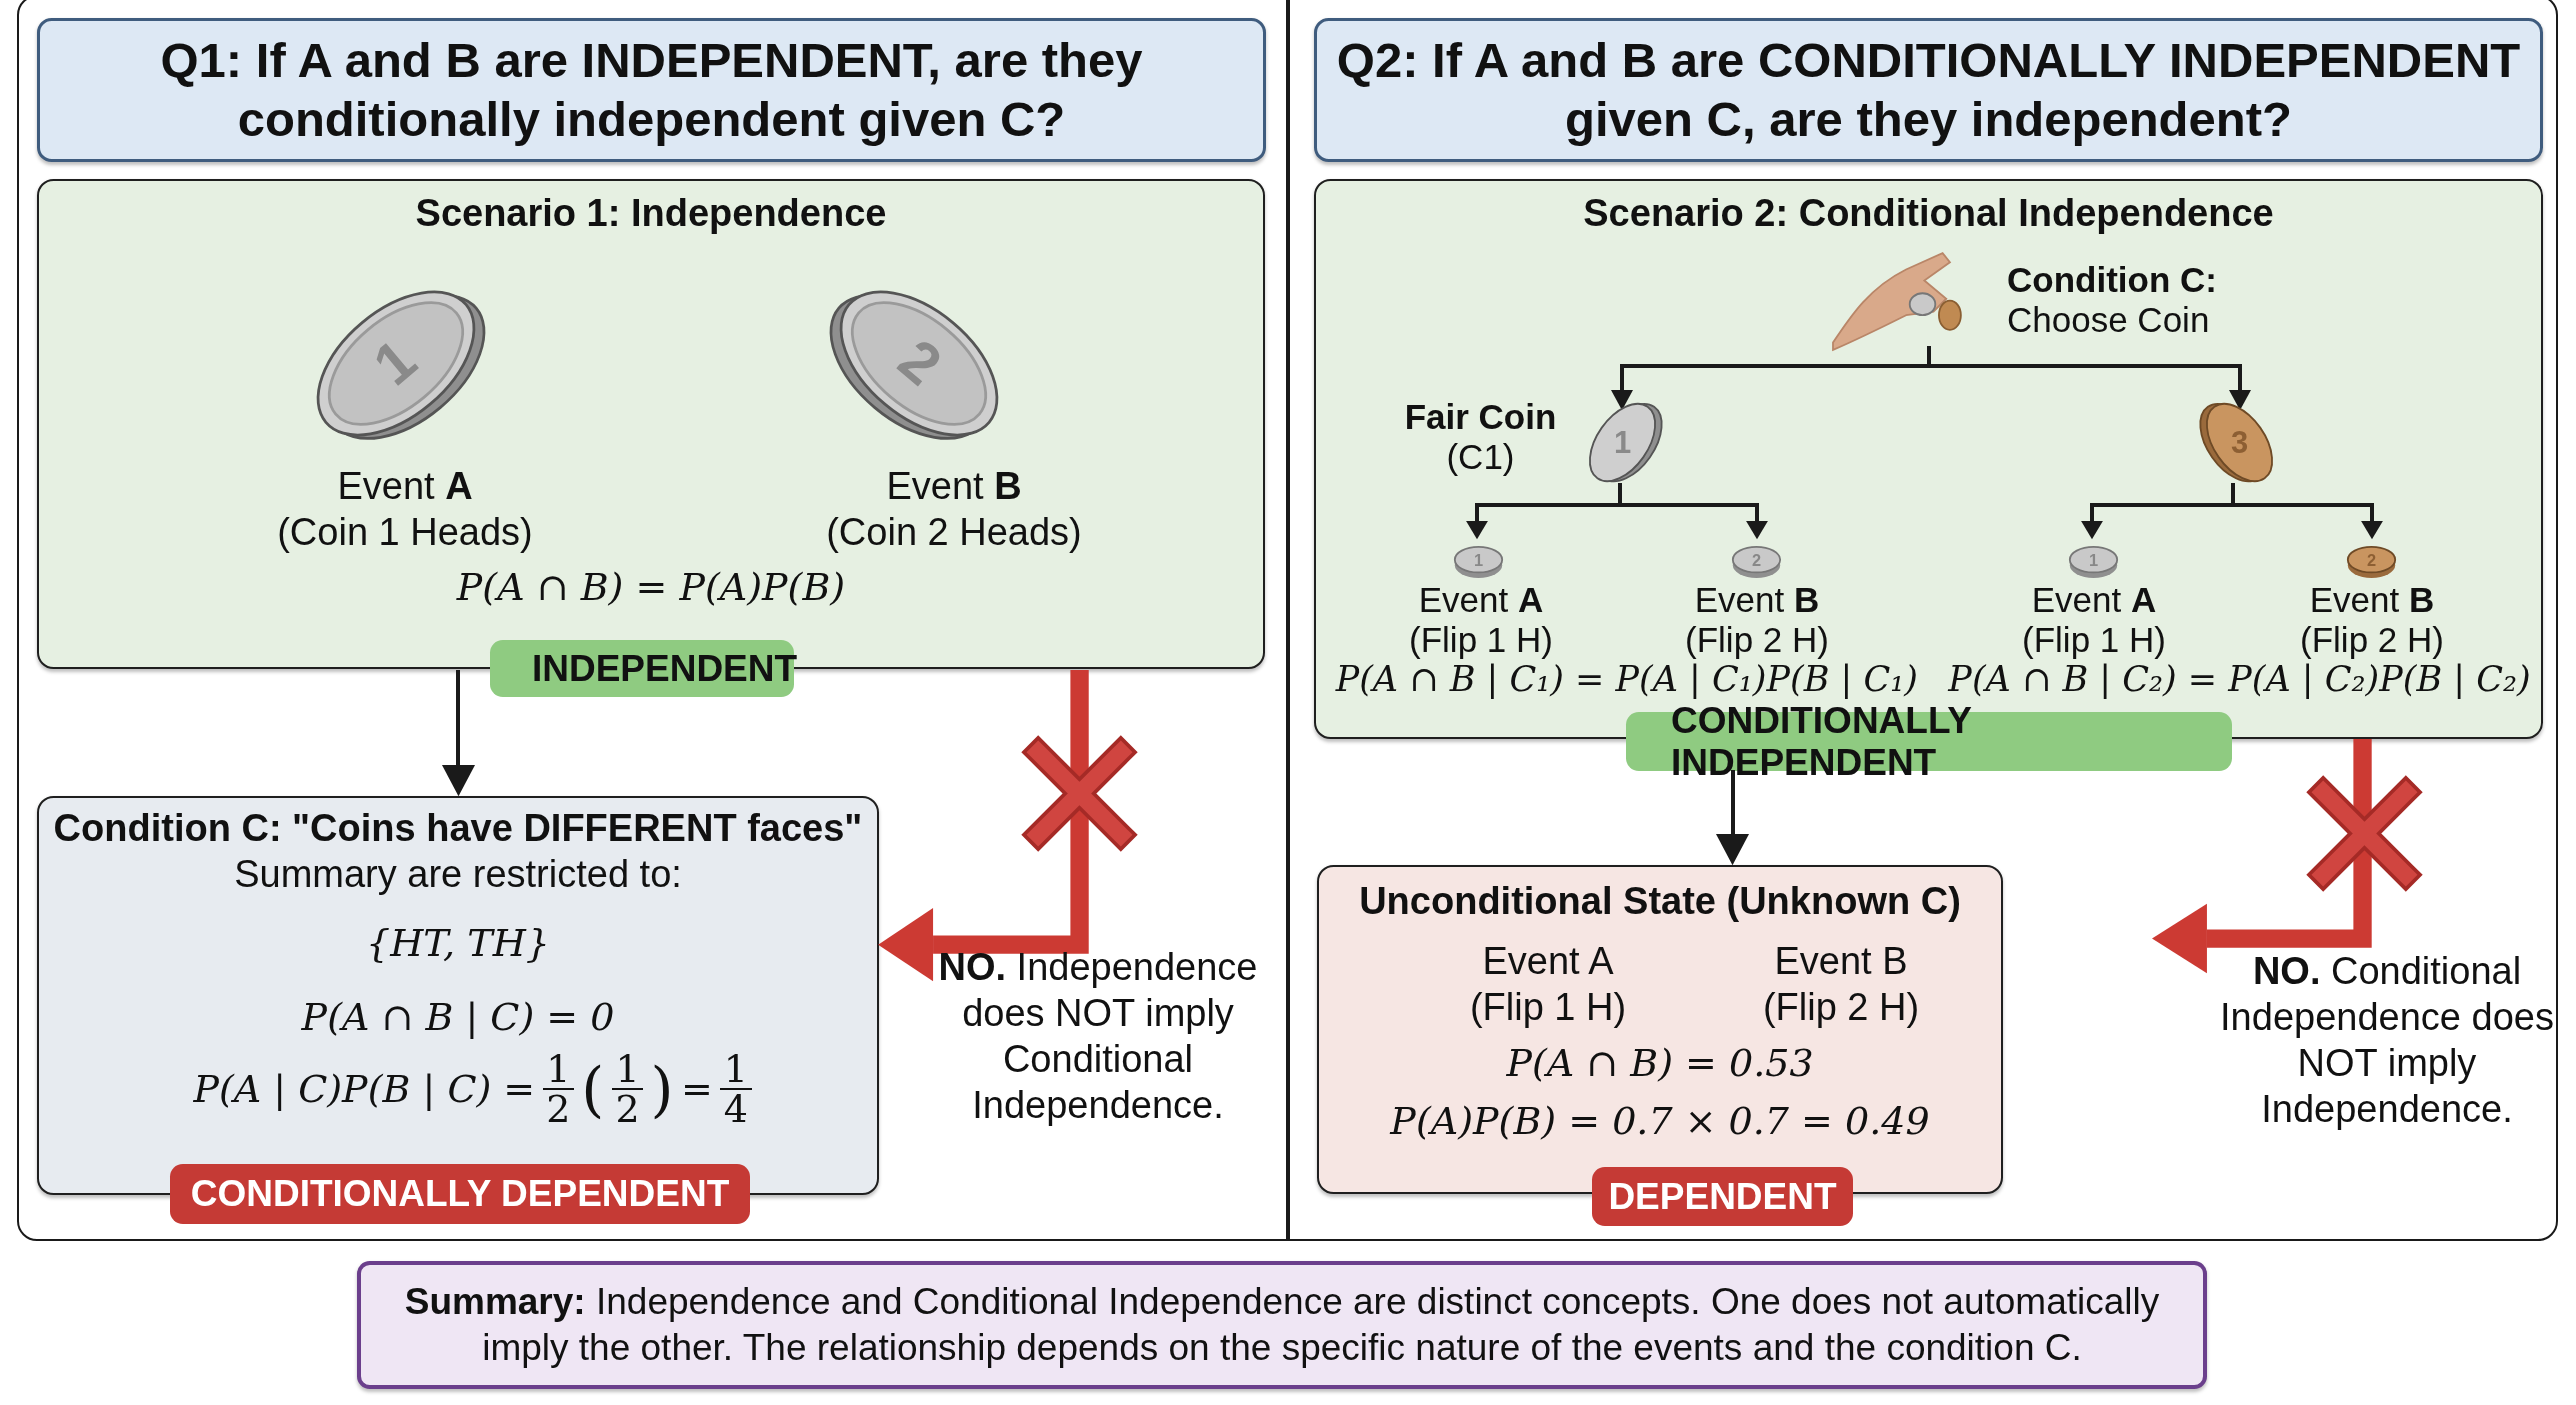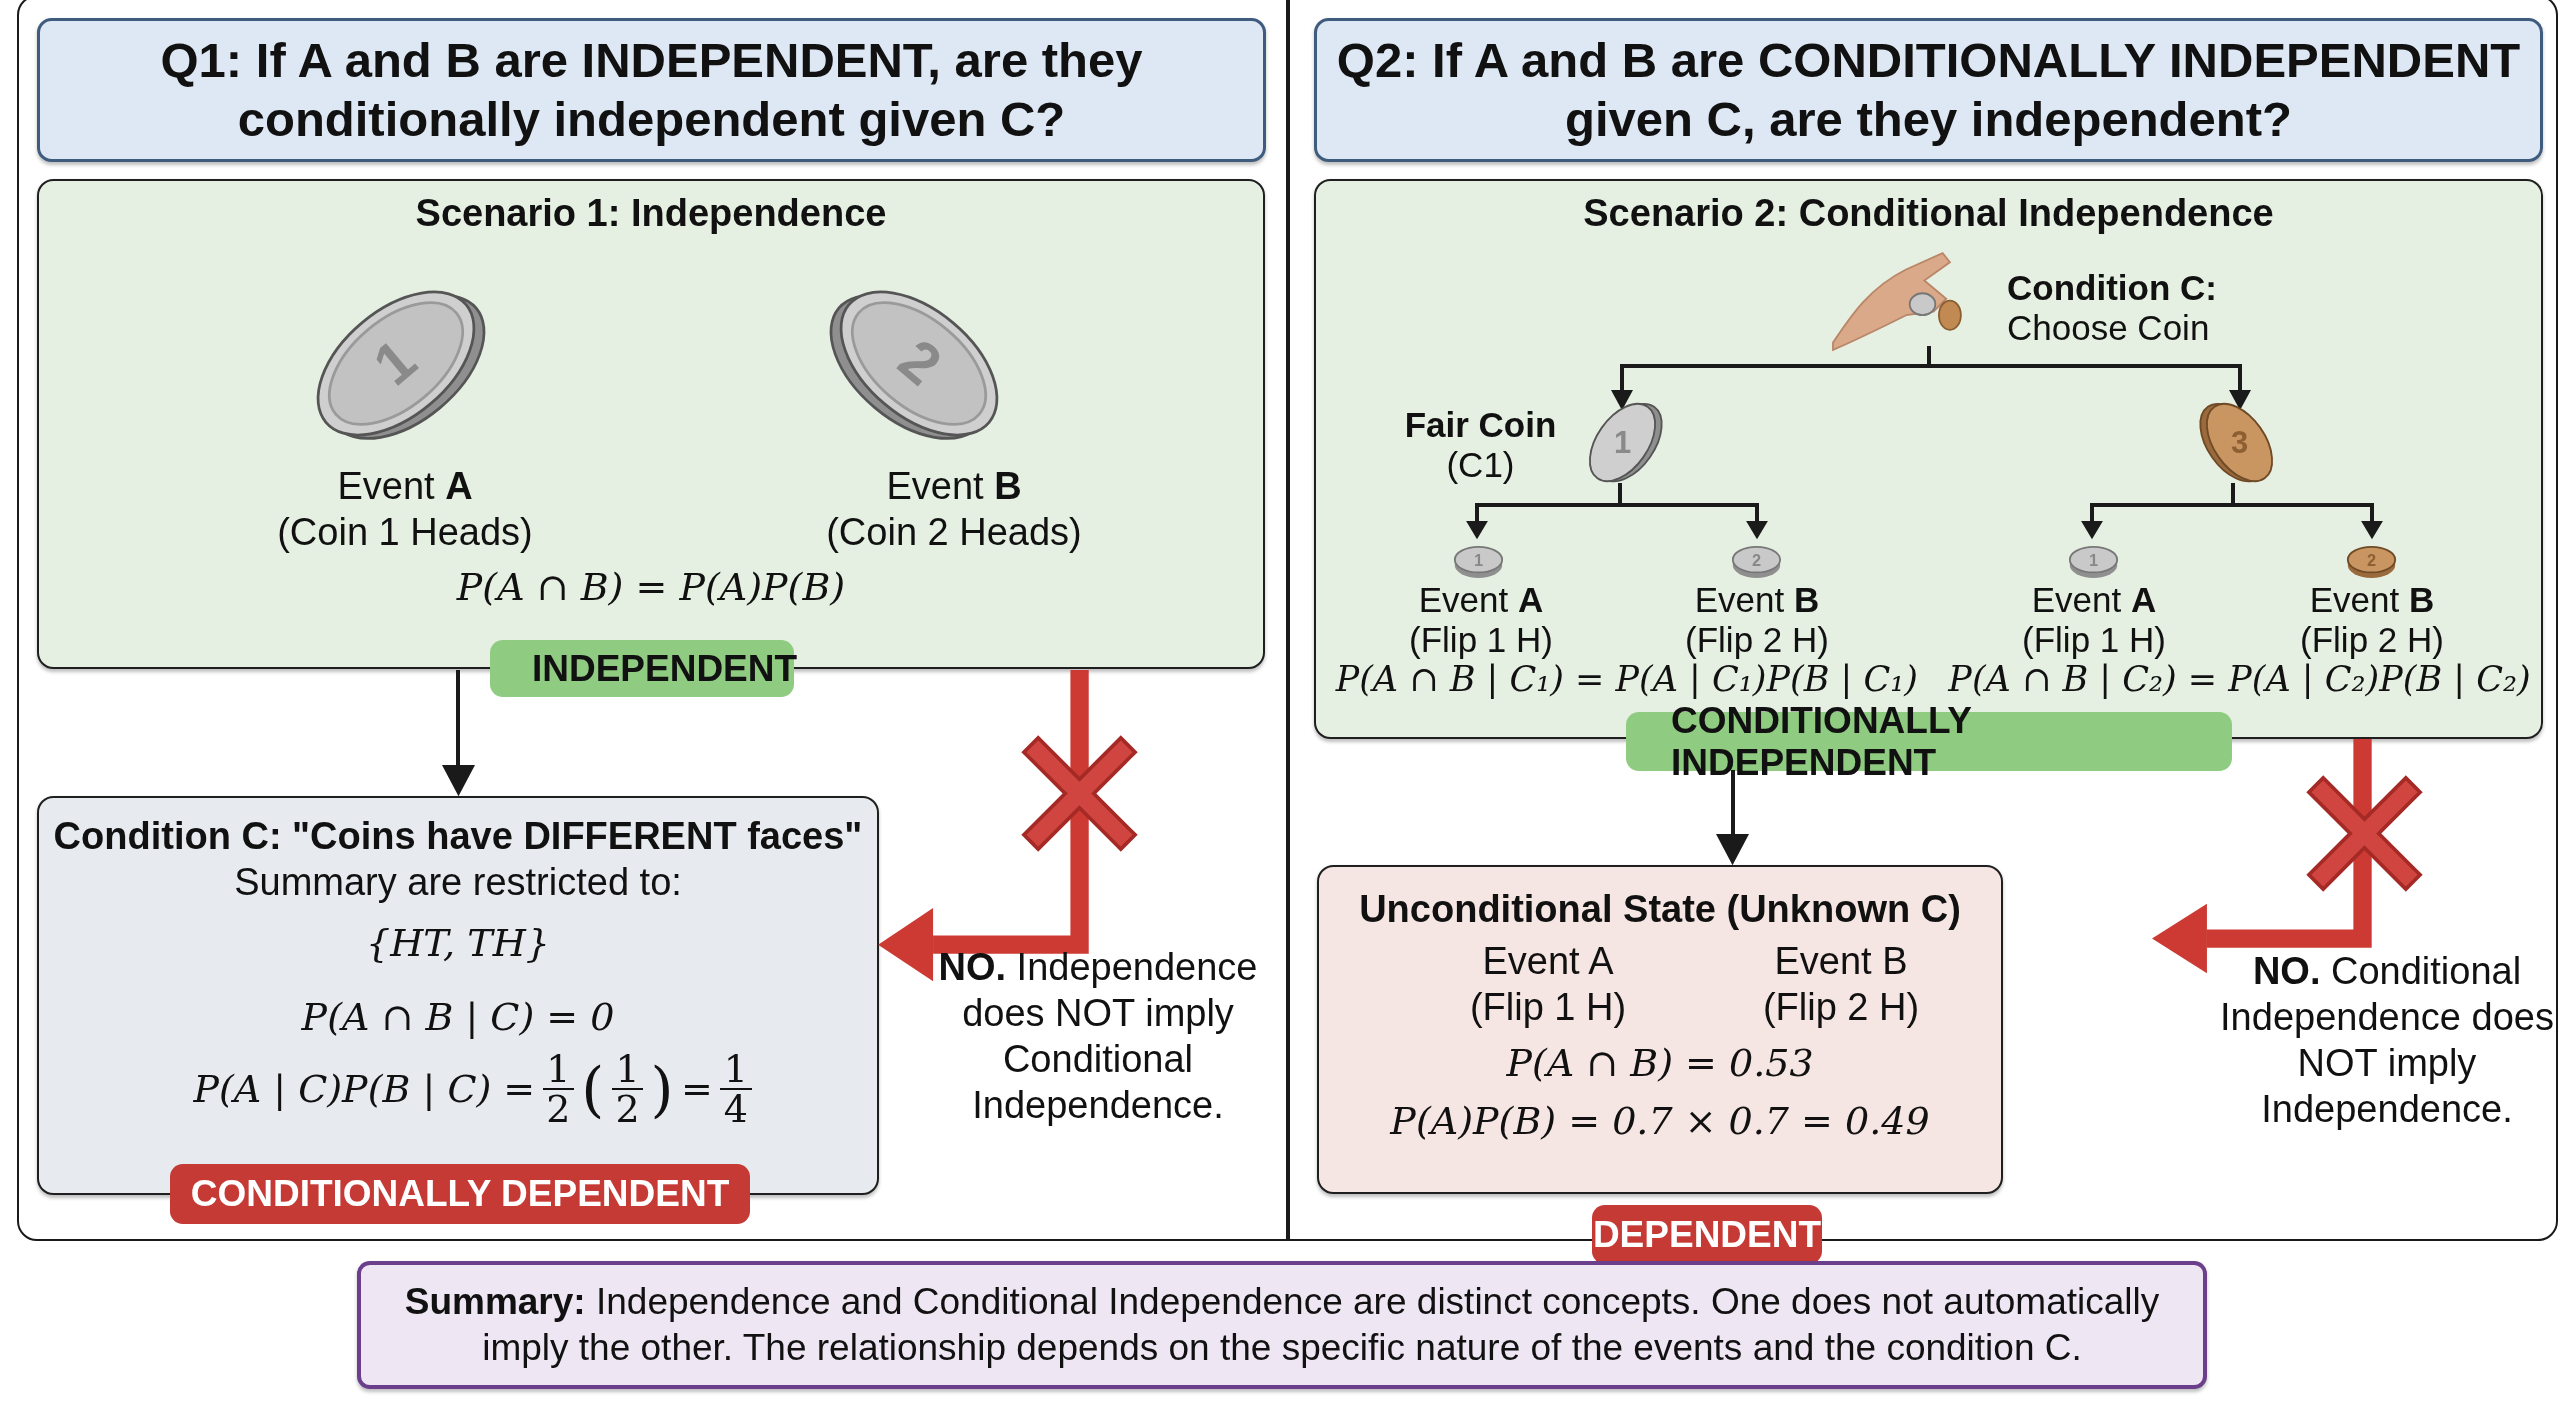--- a/index.html
+++ b/index.html
@@ -1,17 +1,17 @@
 <!DOCTYPE html>
 <html style="font-size:14.6px"><head>
 <meta charset="utf-8">
 <style>
   html,body{margin:0;padding:0;}
   body{width:2576px;height:1405px;background:#ffffff;position:relative;overflow:hidden;font-family:"Liberation Sans",sans-serif;color:#111;}
-  .abs{position:absolute;margin-top:8px;}
+  .abs{position:absolute;}
   .frame{position:absolute;left:16.5px;top:-5.5px;width:2541px;height:1246px;border:2.7px solid #1a1a1a;border-radius:20px;box-sizing:border-box;}
   .divider{position:absolute;left:1286px;top:0;width:3.7px;height:1240px;background:#1a1a1a;}
   .qhead{position:absolute;background:#dde8f4;border:3.7px solid #3f5c7e;border-radius:14.6px;box-sizing:border-box;display:flex;align-items:center;justify-content:center;text-align:center;font-weight:bold;font-size:49px;line-height:59px;box-shadow:0 2.7px 3.7px rgba(0,0,0,.25);}
   .scen{position:absolute;background:#e6f0e2;border:2.7px solid #1f1f1f;border-radius:16.5px;box-sizing:border-box;box-shadow:0 2.7px 3.7px rgba(0,0,0,.25);}
   .scen-title{position:absolute;left:0;right:0;text-align:center;font-weight:bold;font-size:38px;}
   .evt{position:absolute;text-align:center;font-size:38px;line-height:46px;}
   .evt b{font-weight:bold;}
   .math{position:absolute;text-align:center;font-family:"DejaVu Serif",serif;font-style:italic;font-size:38px;white-space:nowrap;}
   .badge{position:absolute;display:flex;align-items:center;justify-content:center;font-weight:bold;font-size:37px;border-radius:12.8px;box-sizing:border-box;}
   .badge.green{background:#8fcb81;color:#111;padding-left:45px;}
@@ -222,21 +222,21 @@
   </svg>
 
 <div class="uncbox" style="left:1317px;top:865px;width:686px;height:329px;">
   <div class="abs" style="left:0;right:0;top:12.8px;text-align:center;font-weight:bold;font-size:38px;">Unconditional State (Unknown C)</div>
   <div class="evt" style="left:119px;top:71px;width:220px;"><span>Event A</span><br><span>(Flip 1 H)</span></div>
   <div class="evt" style="left:412px;top:71px;width:220px;"><span>Event B</span><br><span>(Flip 2 H)</span></div>
   <div class="math" style="left:0;right:0;top:174px;">P(A ∩ B) = 0.53</div>
   <div class="math" style="left:0;right:0;top:232px;">P(A)P(B) = 0.7 × 0.7 = 0.49</div>
 </div>
 
-<div class="badge red" style="left:1592px;top:1205px;width:230px;height:59px;">DEPENDENT</div>
+<div class="badge red" style="left:1592px;top:1167px;width:261px;height:59px;">DEPENDENT</div>
 
 <svg style="left:2152px;top:739px;" width="238" height="238" viewBox="0 0 260 260">
   <path d="M230 0 L230 218 L60 218" stroke="#cc3a33" stroke-width="20" fill="none"></path>
   <polygon points="0,218 60,180 60,256" fill="#cc3a33"></polygon>
 </svg>
 <svg style="left:2314px;top:783px;" width="101" height="101" viewBox="0 0 110 110">
   <path d="M10 10 L100 100 M100 10 L10 100" stroke="#a52a26" stroke-width="26" stroke-linecap="square"></path>
   <path d="M10 10 L100 100 M100 10 L10 100" stroke="#d04540" stroke-width="18" stroke-linecap="square"></path>
 </svg>
 

